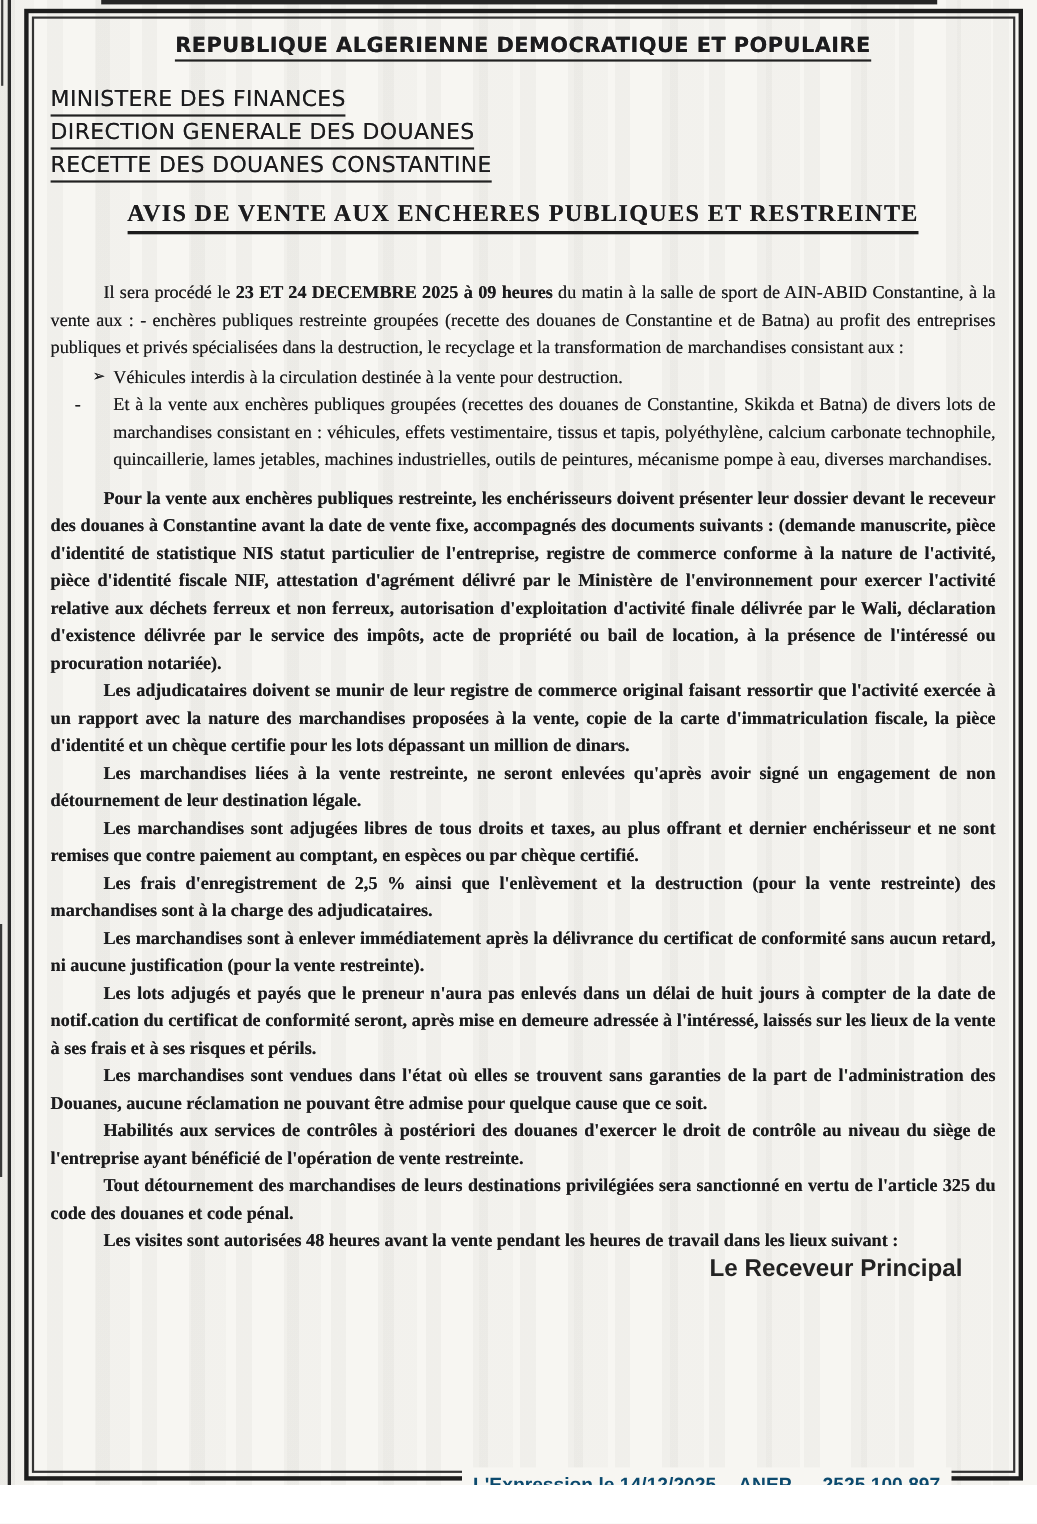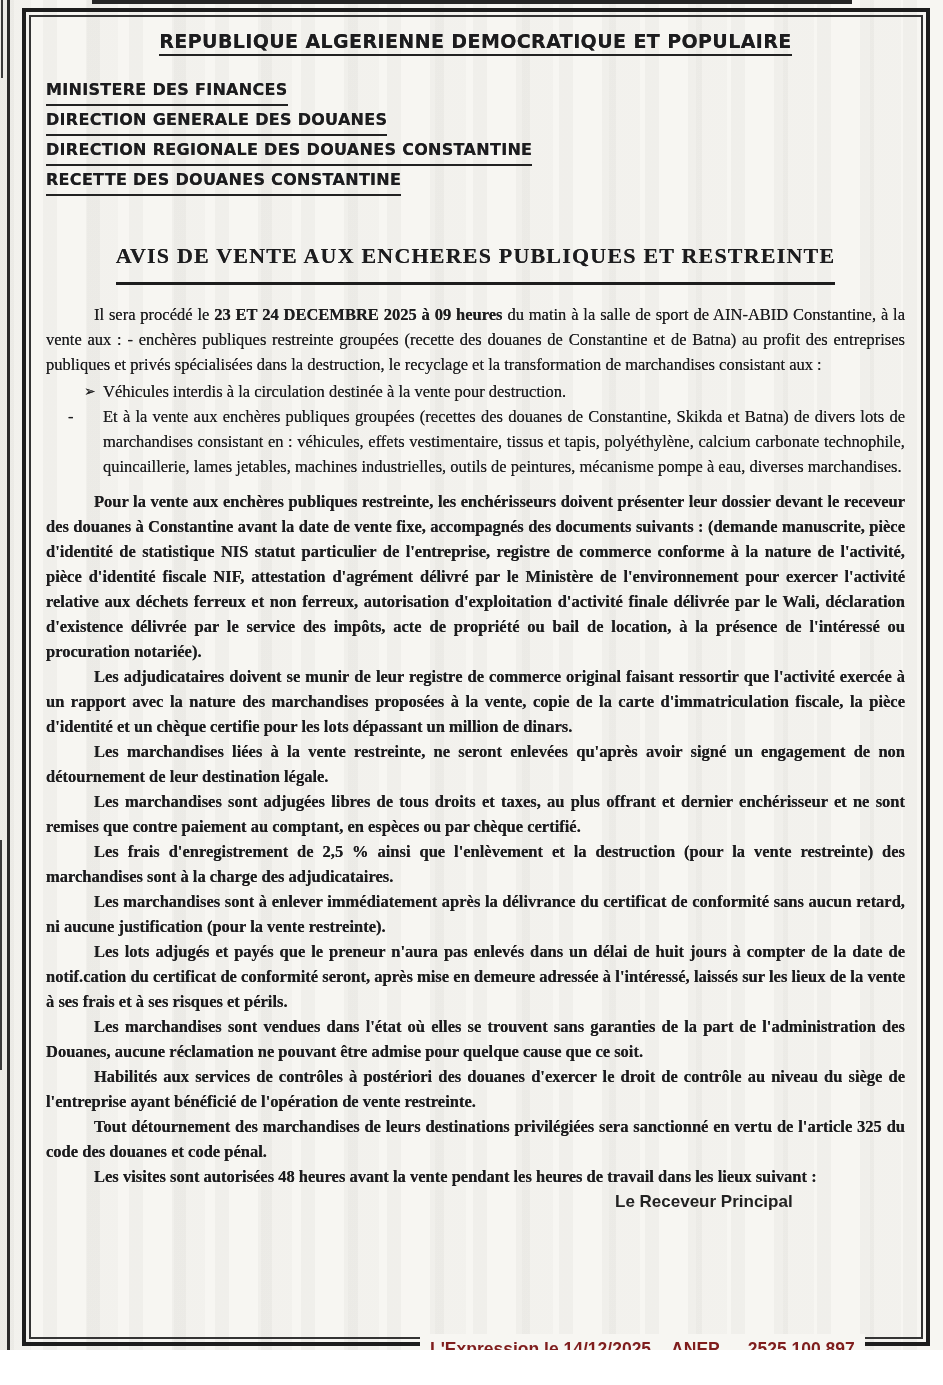--- a/index.html
+++ b/index.html
@@ -36,58 +36,58 @@
 
   .republic {
     text-align:center; font-family:"DejaVu Sans", sans-serif;
     font-weight:bold; font-size:19px; line-height:24px; letter-spacing:0.4px;
   }
   .republic span, .org-line span {
     display:inline-block; border-bottom:2px solid #222; padding-bottom:1px;
   }
   .org-block { margin-top:20px; }
   .org-line {
-    font-family:"DejaVu Sans", sans-serif; font-weight:bold;
-    font-size:16px; line-height:27px; letter-spacing:0.3px;
+    font-family:"DejaVu Sans", sans-serif; font-weight:normal;
+    font-size:20px; line-height:27px; letter-spacing:0.3px;
   }
   .title {
     margin-top:14px; text-align:center;
     font-weight:bold; font-size:22px; line-height:28px; letter-spacing:1.2px;
   }
-  .title span { display:inline-block; border-bottom:3px solid #1d1d1d; padding-bottom:12px;margin-top:32px; }
+  .title span { display:inline-block; border-bottom:3px solid #1d1d1d; padding-bottom:2px; }
 
-  .intro { margin-top:17px; font-size:16.5px; line-height:25px;
+  .intro { margin-top:40px; font-size:16.5px; line-height:25px;
            text-align:justify; text-indent:48px; }
 
   .bullets { margin-top:2px; }
   .bullet { display:flex; font-size:16.5px; line-height:25px; }
   .bullet .marker { width:57px; flex:0 0 57px; }
   .bullet.b1 .marker { padding-left:38px; font-size:14px; }
   .bullet.b2 .marker { padding-left:22px; }
   .bullet .btext { flex:1; text-align:justify; }
 
   .cond-heading { margin-top:18px; text-align:center;
                   font-weight:bold; font-size:19px; line-height:24px; letter-spacing:0.8px; }
   .cond-heading span { display:inline-block; border-bottom:2.5px solid #1d1d1d; padding-bottom:1px; }
 
   .paras { margin-top:10px; }
   .pp { font-size:16.5px; line-height:25px; text-align:justify; text-indent:48px;font-weight:bold; }
   .pp.noindent { text-indent:0; }
 
   .signature {
     margin:2px 0 0 569px;
     font-family:"Liberation Sans", sans-serif; font-weight:bold;
-    font-size:17px; line-height:22px; color:#222;
+    font-size:22px; line-height:22px; color:#222;text-align:center;
   }
 
   .footer-strip {
     position:absolute; top:1334px; left:420px; height:30px;
     background:#f7f6f2; display:flex; align-items:center; padding:0 10px;
     font-family:"Liberation Sans", sans-serif; font-weight:bold;
-    font-size:17.5px; color:#7f1d1d; white-space:nowrap;
+    font-size:17.5px; color:#0c4a6e; white-space:nowrap;
   }
   .footer-strip .agency { margin-left:20px; }
   .footer-strip .number { margin-left:28px; }
 </style>
 </head>
 <body>
 
 <div class="sheet">
 
   <div class="edge-left"></div>
@@ -98,21 +98,20 @@
   <div class="frame">
     <div class="frame-inner">
 
       <div class="republic ink">
         <span>REPUBLIQUE ALGERIENNE DEMOCRATIQUE ET POPULAIRE</span>
       </div>
 
       <div class="org-block">
         <div class="org-line ink"><span>MINISTERE DES FINANCES</span></div>
         <div class="org-line ink"><span>DIRECTION GENERALE DES DOUANES</span></div>
-        <div class="org-line ink"><span>DIRECTION REGIONALE DES DOUANES CONSTANTINE</span></div>
         <div class="org-line ink"><span>RECETTE DES DOUANES CONSTANTINE</span></div>
       </div>
 
       <div class="title ink">
         <span>AVIS DE VENTE AUX ENCHERES PUBLIQUES ET RESTREINTE</span>
       </div>
 
       <p class="intro ink"><span>Il sera procédé le </span><b>23 ET 24 DECEMBRE 2025 à 09 heures</b><span> du matin à la salle de sport de AIN-ABID Constantine, à la vente aux : - enchères publiques restreinte groupées (recette des douanes de Constantine et de Batna) au profit des entreprises publiques et privés spécialisées dans la destruction, le recyclage et la transformation de marchandises consistant aux :</span></p>
 
       <div class="bullets">

